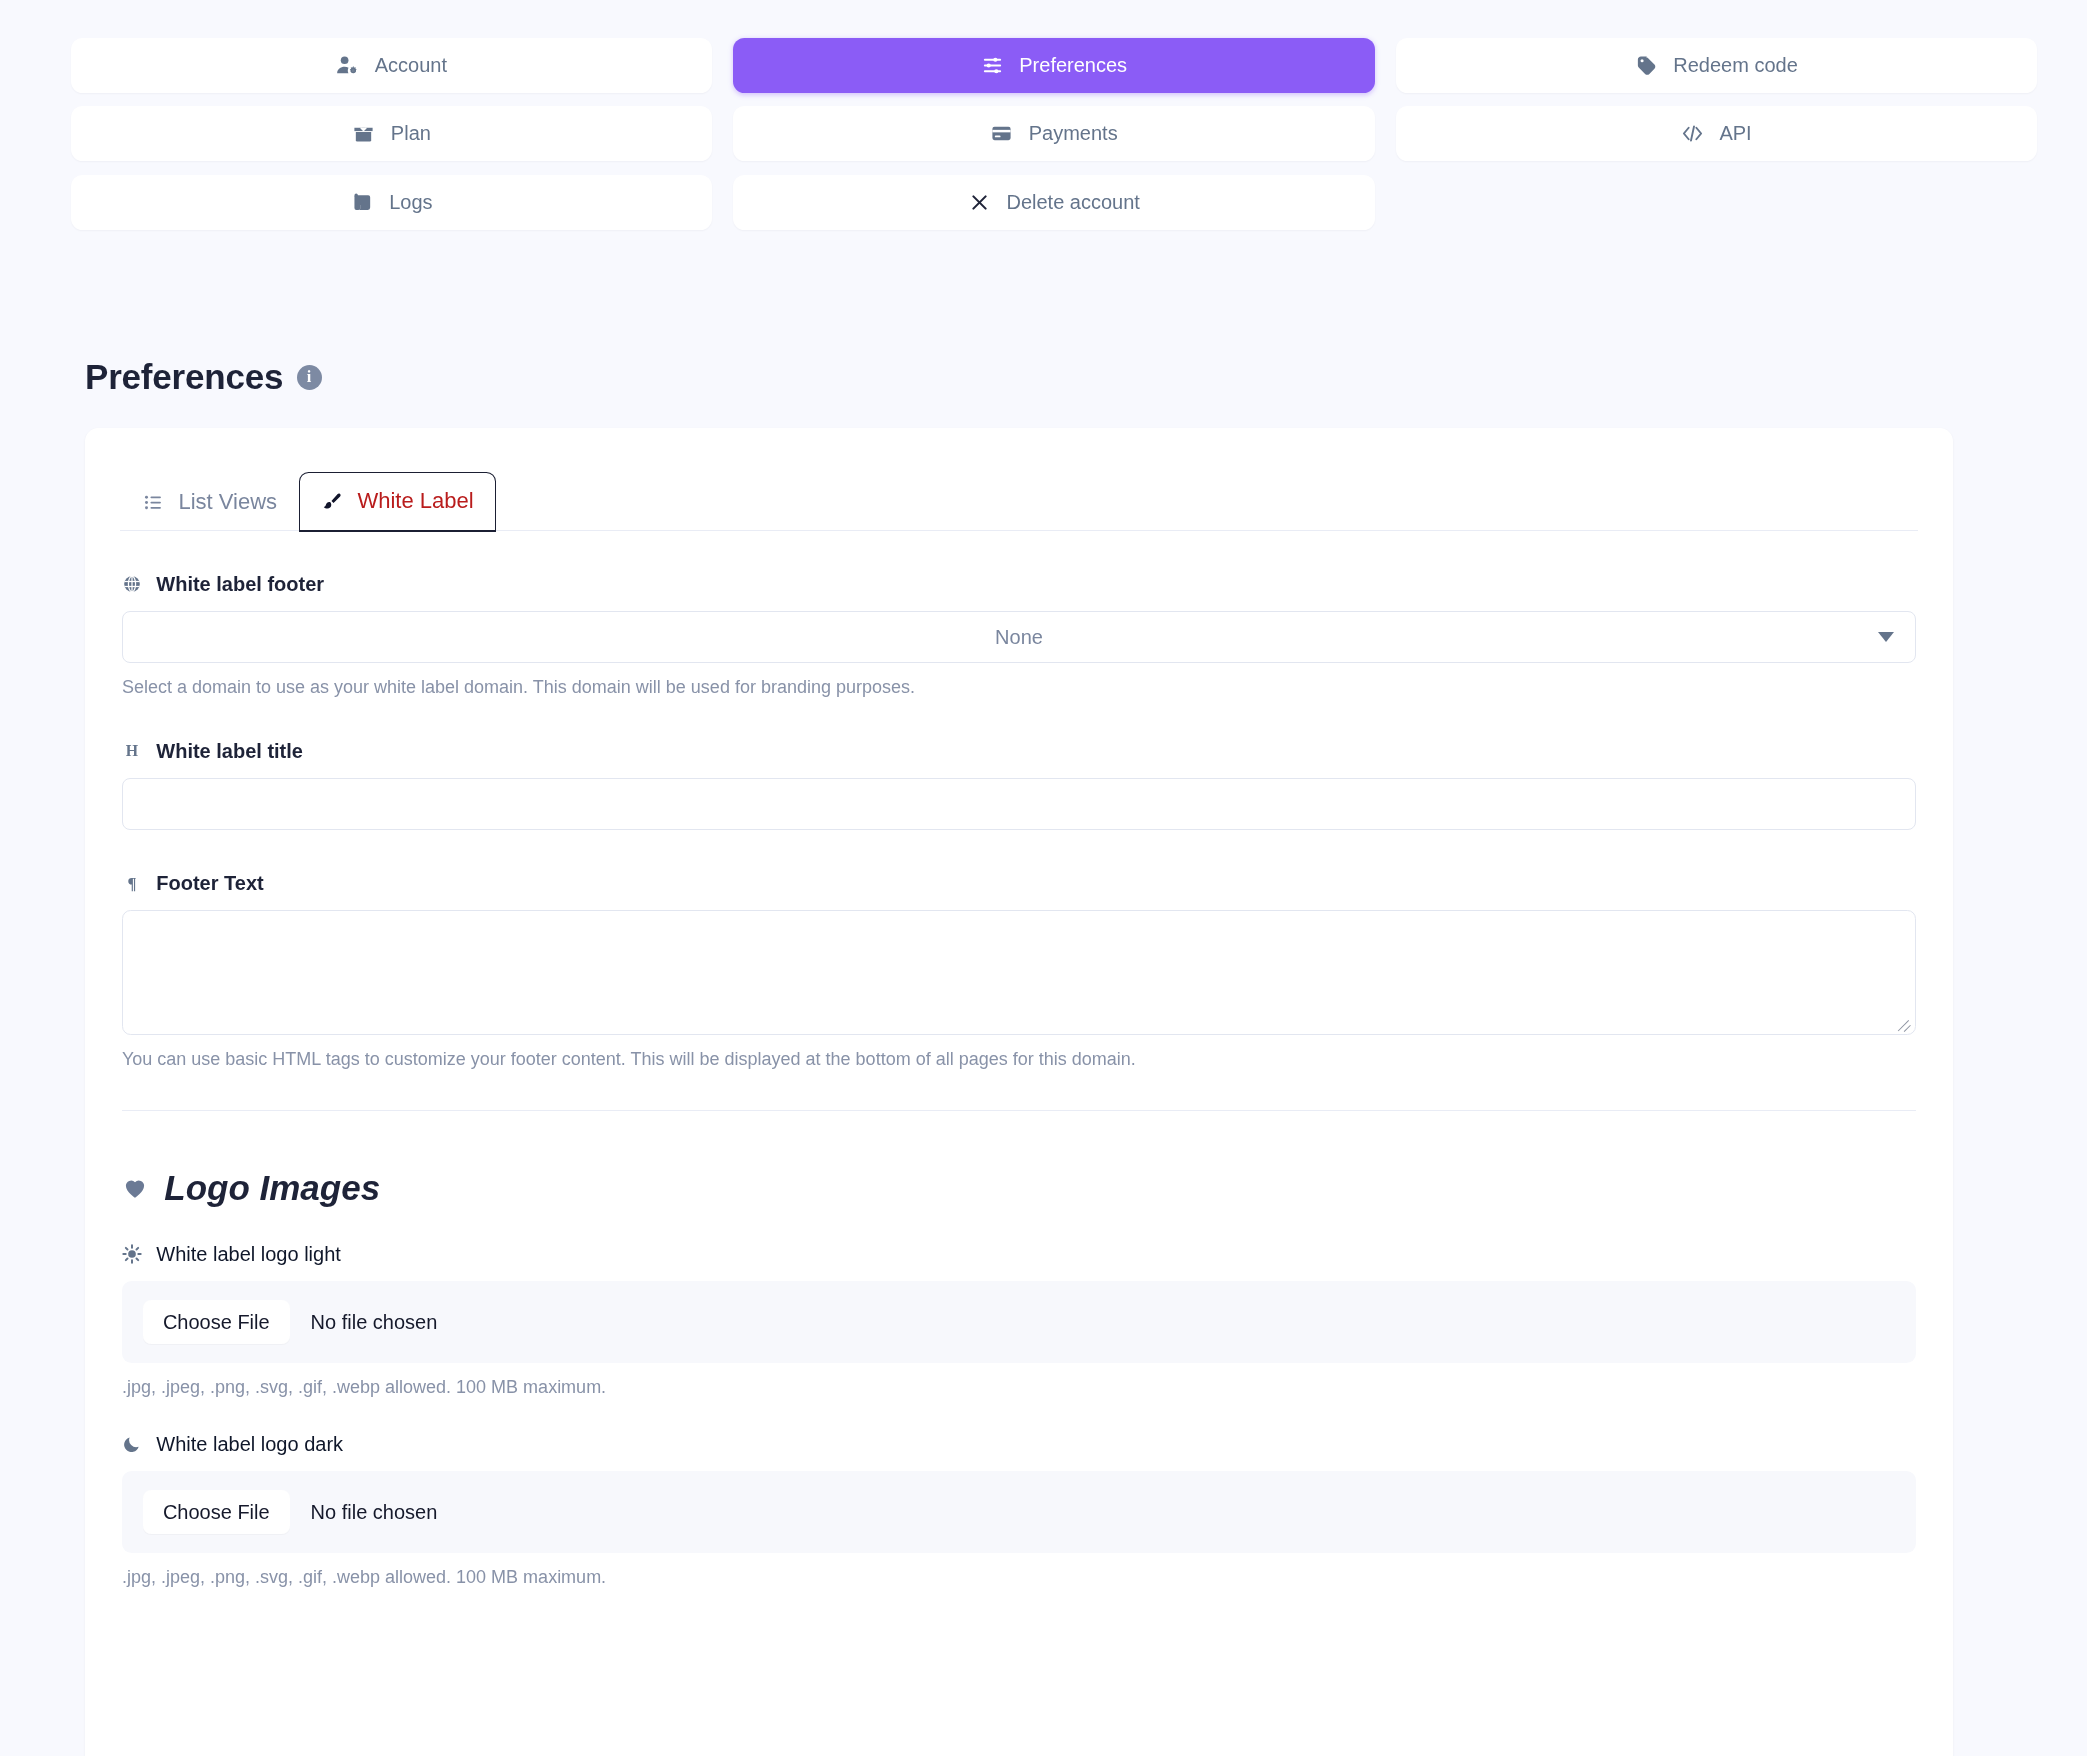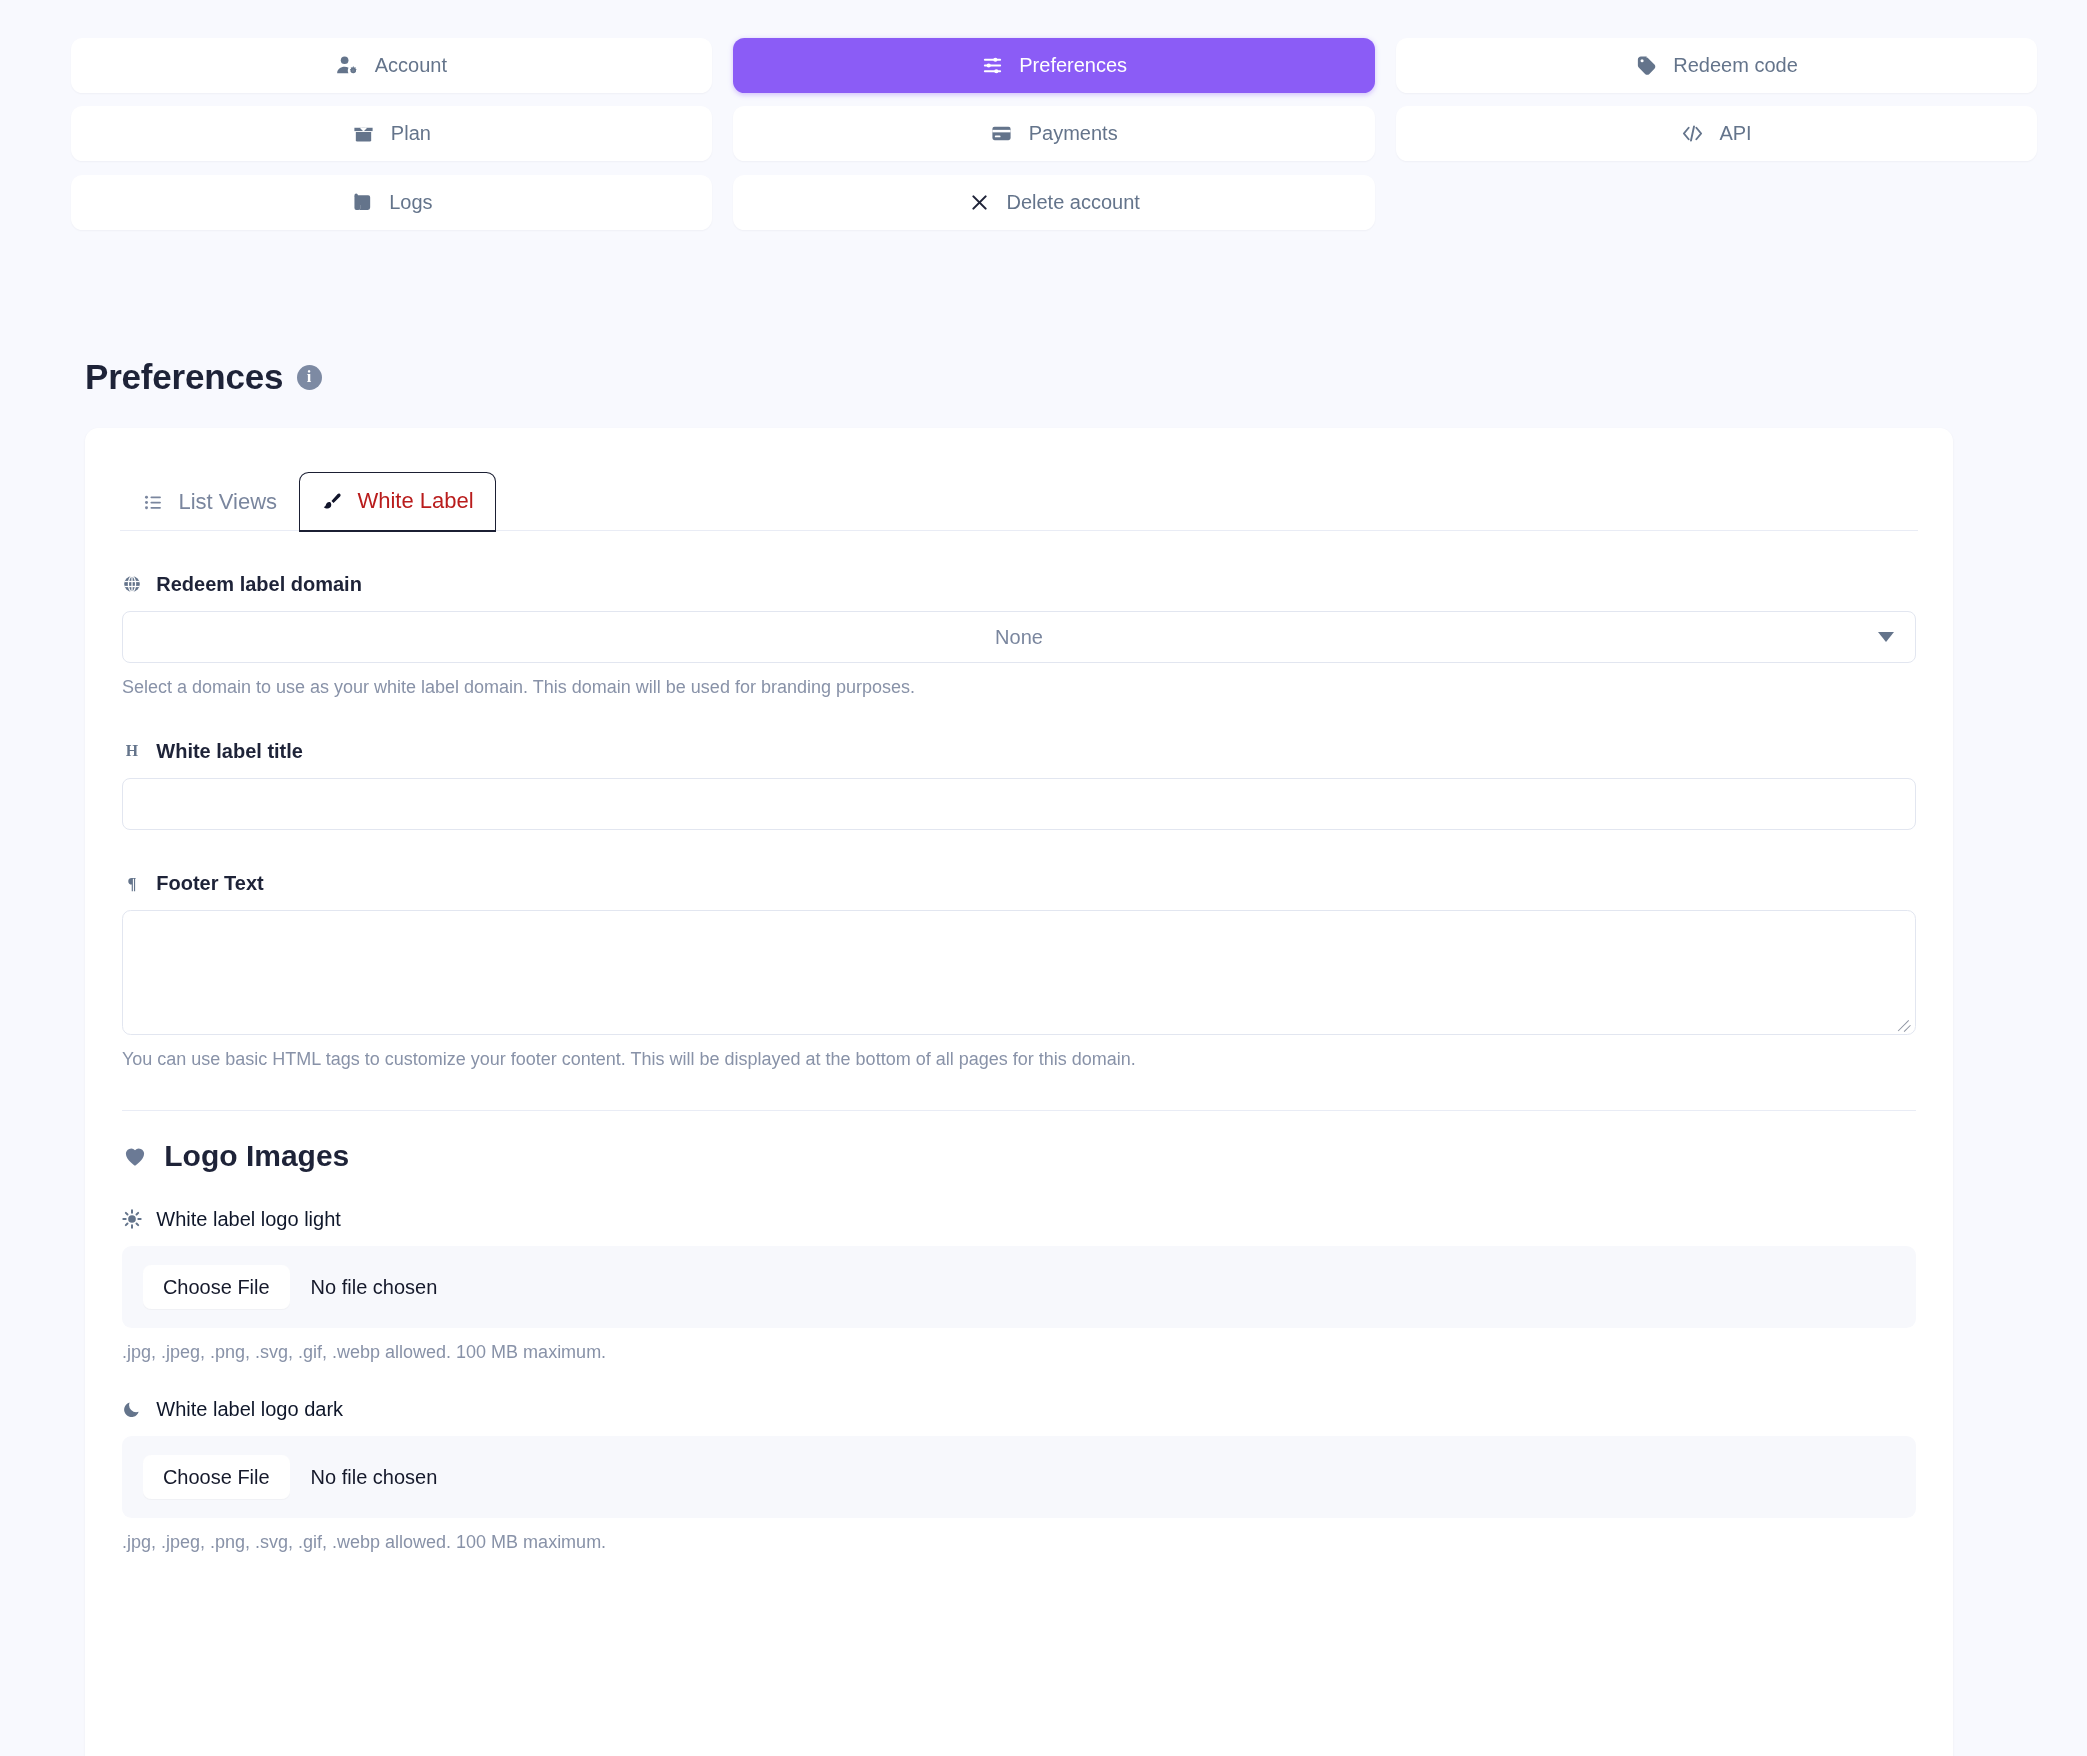--- a/index.html
+++ b/index.html
@@ -182,24 +182,25 @@
     height: 1.4px;
     transform-origin: center;
   }
   .resize-grip:before { width: 15.4px; right: 0; bottom: 3.8px; transform: rotate(-45deg); }
   .resize-grip:after  { width: 8.6px;  right: 0; bottom: 1px; transform: rotate(-45deg); }
 
   .divider { border-top: 1px solid #e9ecf5; margin-top: 40px; }
 
   .section-heading {
     display: flex; align-items: center; gap: 15.4px;
-    margin-top: 28px;
-    font-size: 30px;
+    margin-top: 57px;
+    font-size: 35px;
     font-weight: bold;
     color: #1e2338;
+    font-style: italic;
   }
   .section-heading .sec-ico {
     display: inline-flex; align-items: center; justify-content: center;
     width: 27px; height: 27px; flex: 0 0 27px;
     color: #6b7a95;
   }
 
   .sub-label {
     display: flex; align-items: center; gap: 13.4px;
     margin-top: 35px;
@@ -372,21 +373,21 @@
           <div class="field-label">
             <span class="lbl-ico">
               <svg width="20" height="20" viewBox="0 0 24 24" fill="#64748b">
                 <circle cx="12" cy="12" r="9.4"></circle>
                 <ellipse cx="12" cy="12" rx="4.3" ry="9.4" fill="none" stroke="#ffffff" stroke-width="1.5"></ellipse>
                 <line x1="2.8" y1="9" x2="21.2" y2="9" stroke="#ffffff" stroke-width="1.5"></line>
                 <line x1="2.8" y1="15" x2="21.2" y2="15" stroke="#ffffff" stroke-width="1.5"></line>
                 <line x1="12" y1="2.6" x2="12" y2="21.4" stroke="#ffffff" stroke-width="1.5"></line>
               </svg>
             </span>
-            <span>Redeem label domain</span>
+            <span>White label footer</span>
           </div>
           <div class="select-box">
             <span>None</span>
             <span class="caret"></span>
           </div>
           <div class="hint">Select a domain to use as your white label domain. This domain will be used for branding purposes.</div>
         </div>
 
         <div class="field">
           <div class="field-label">

